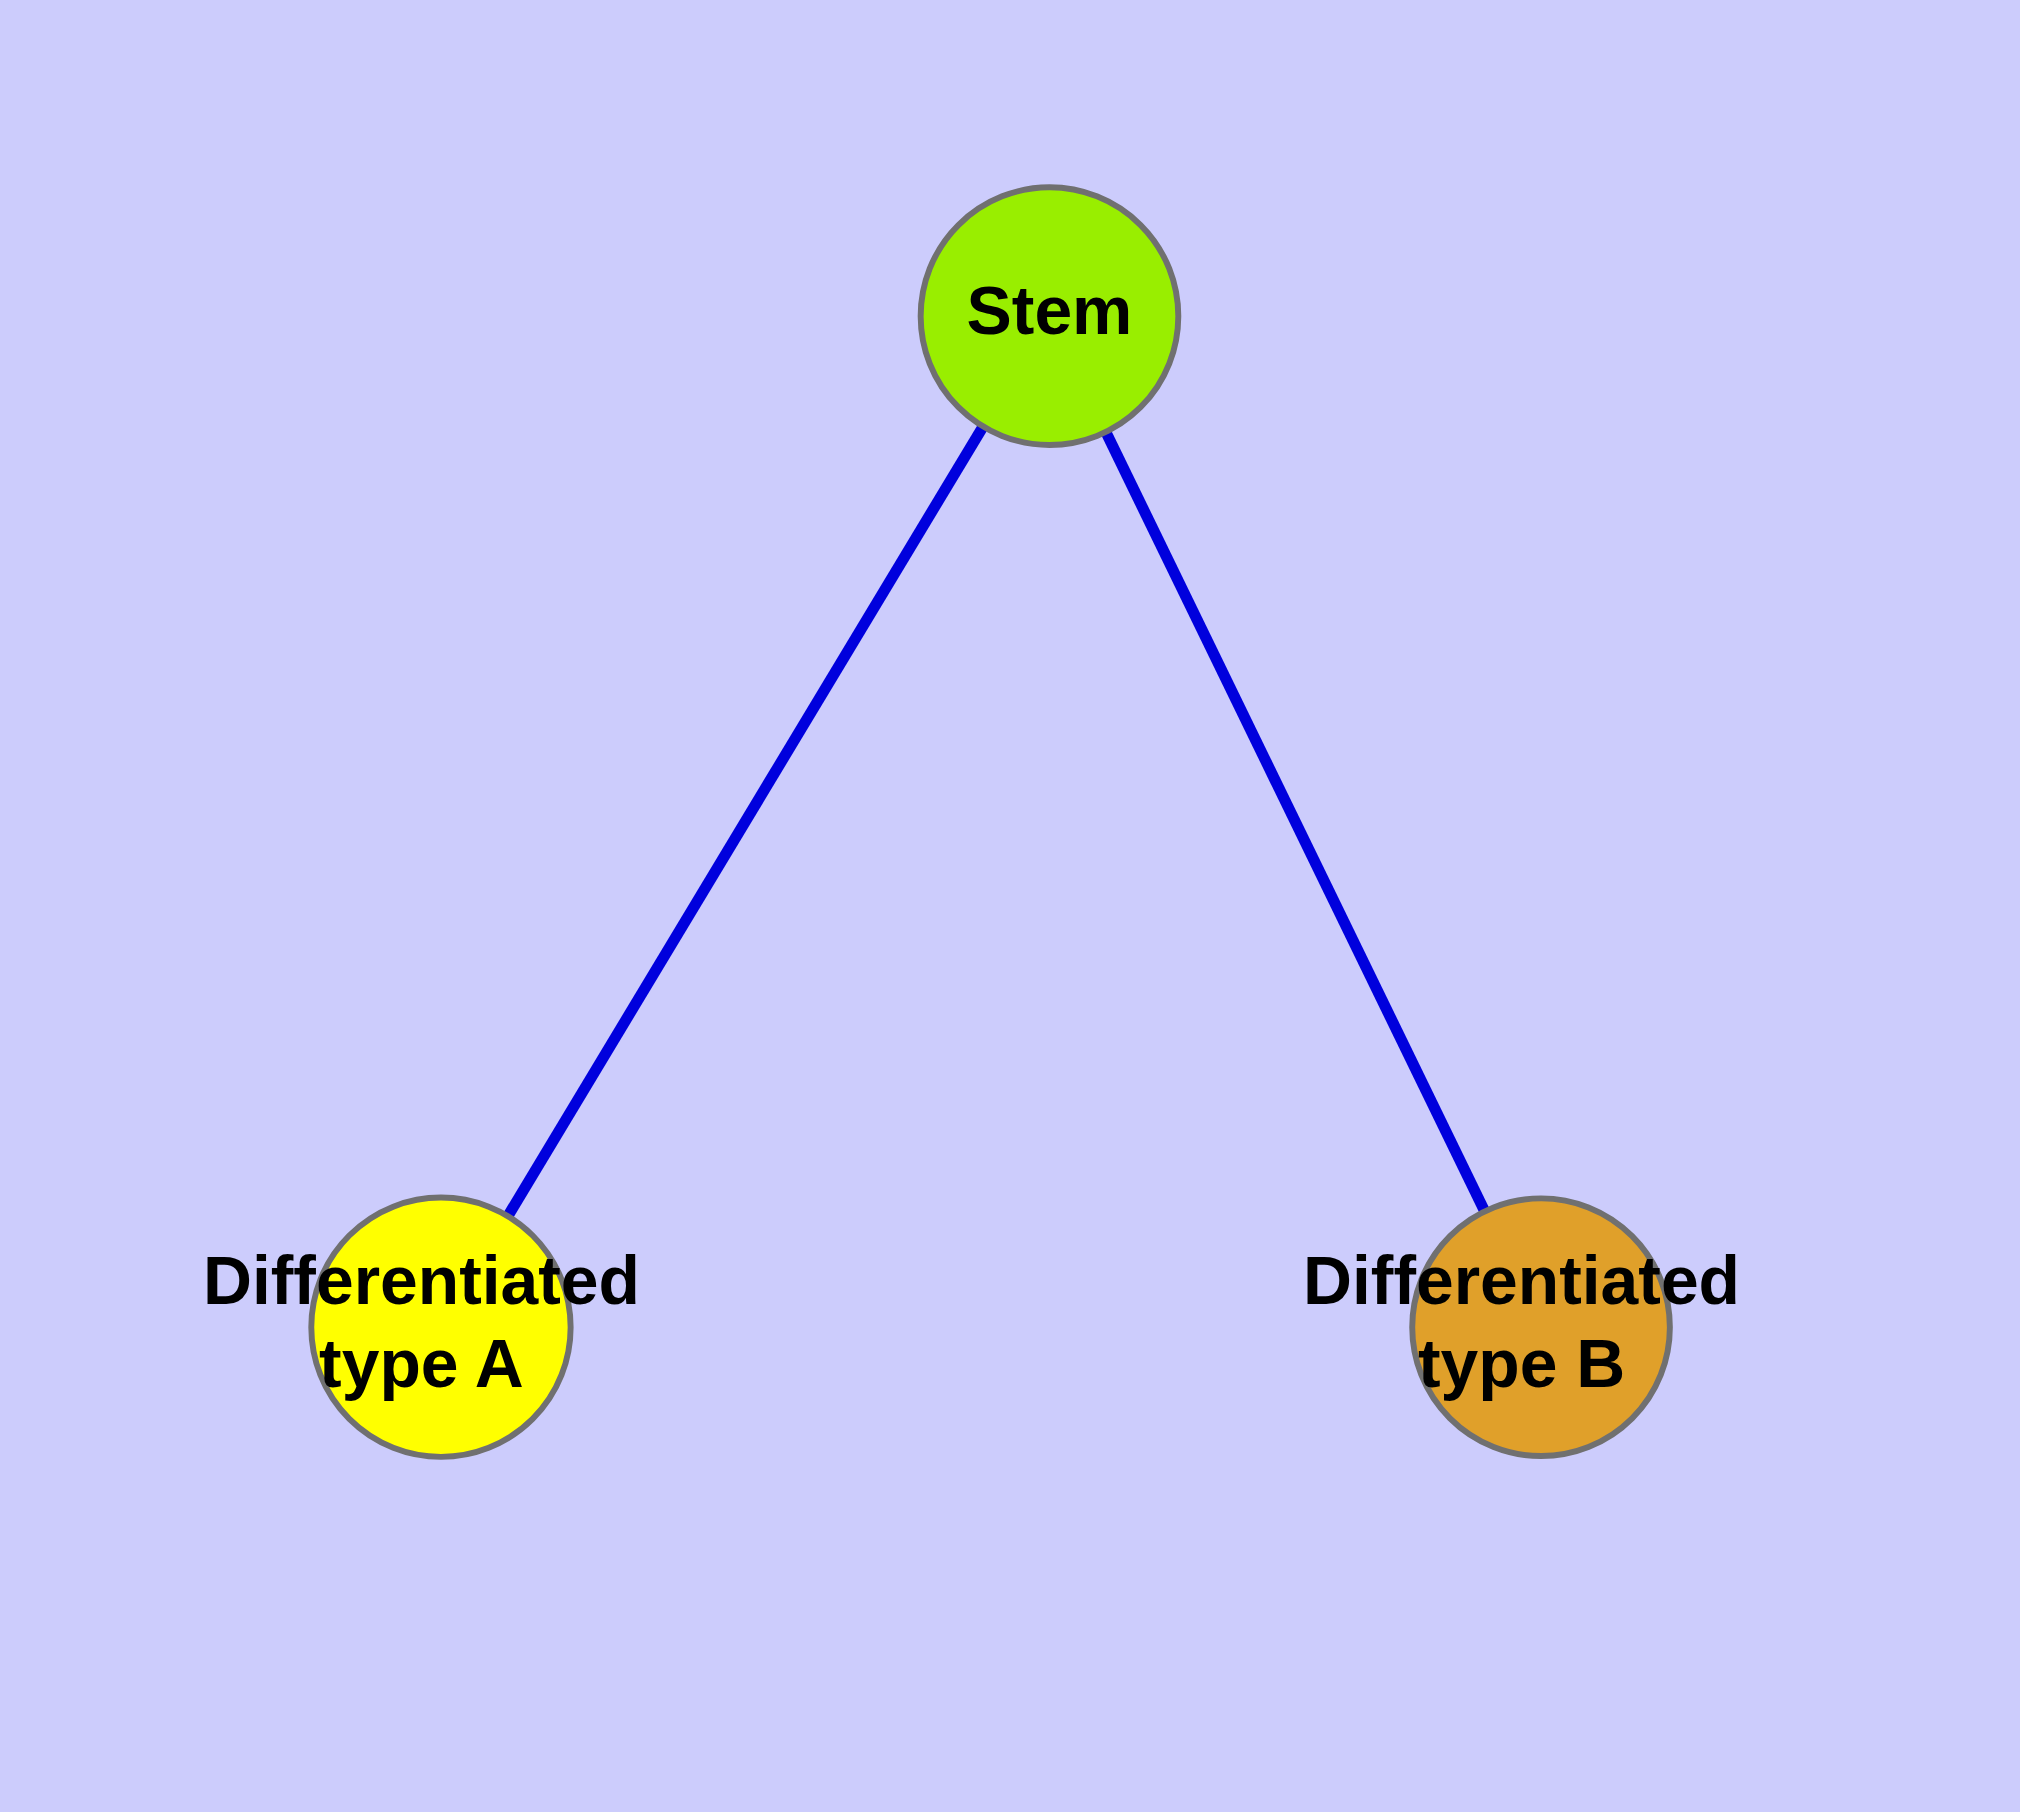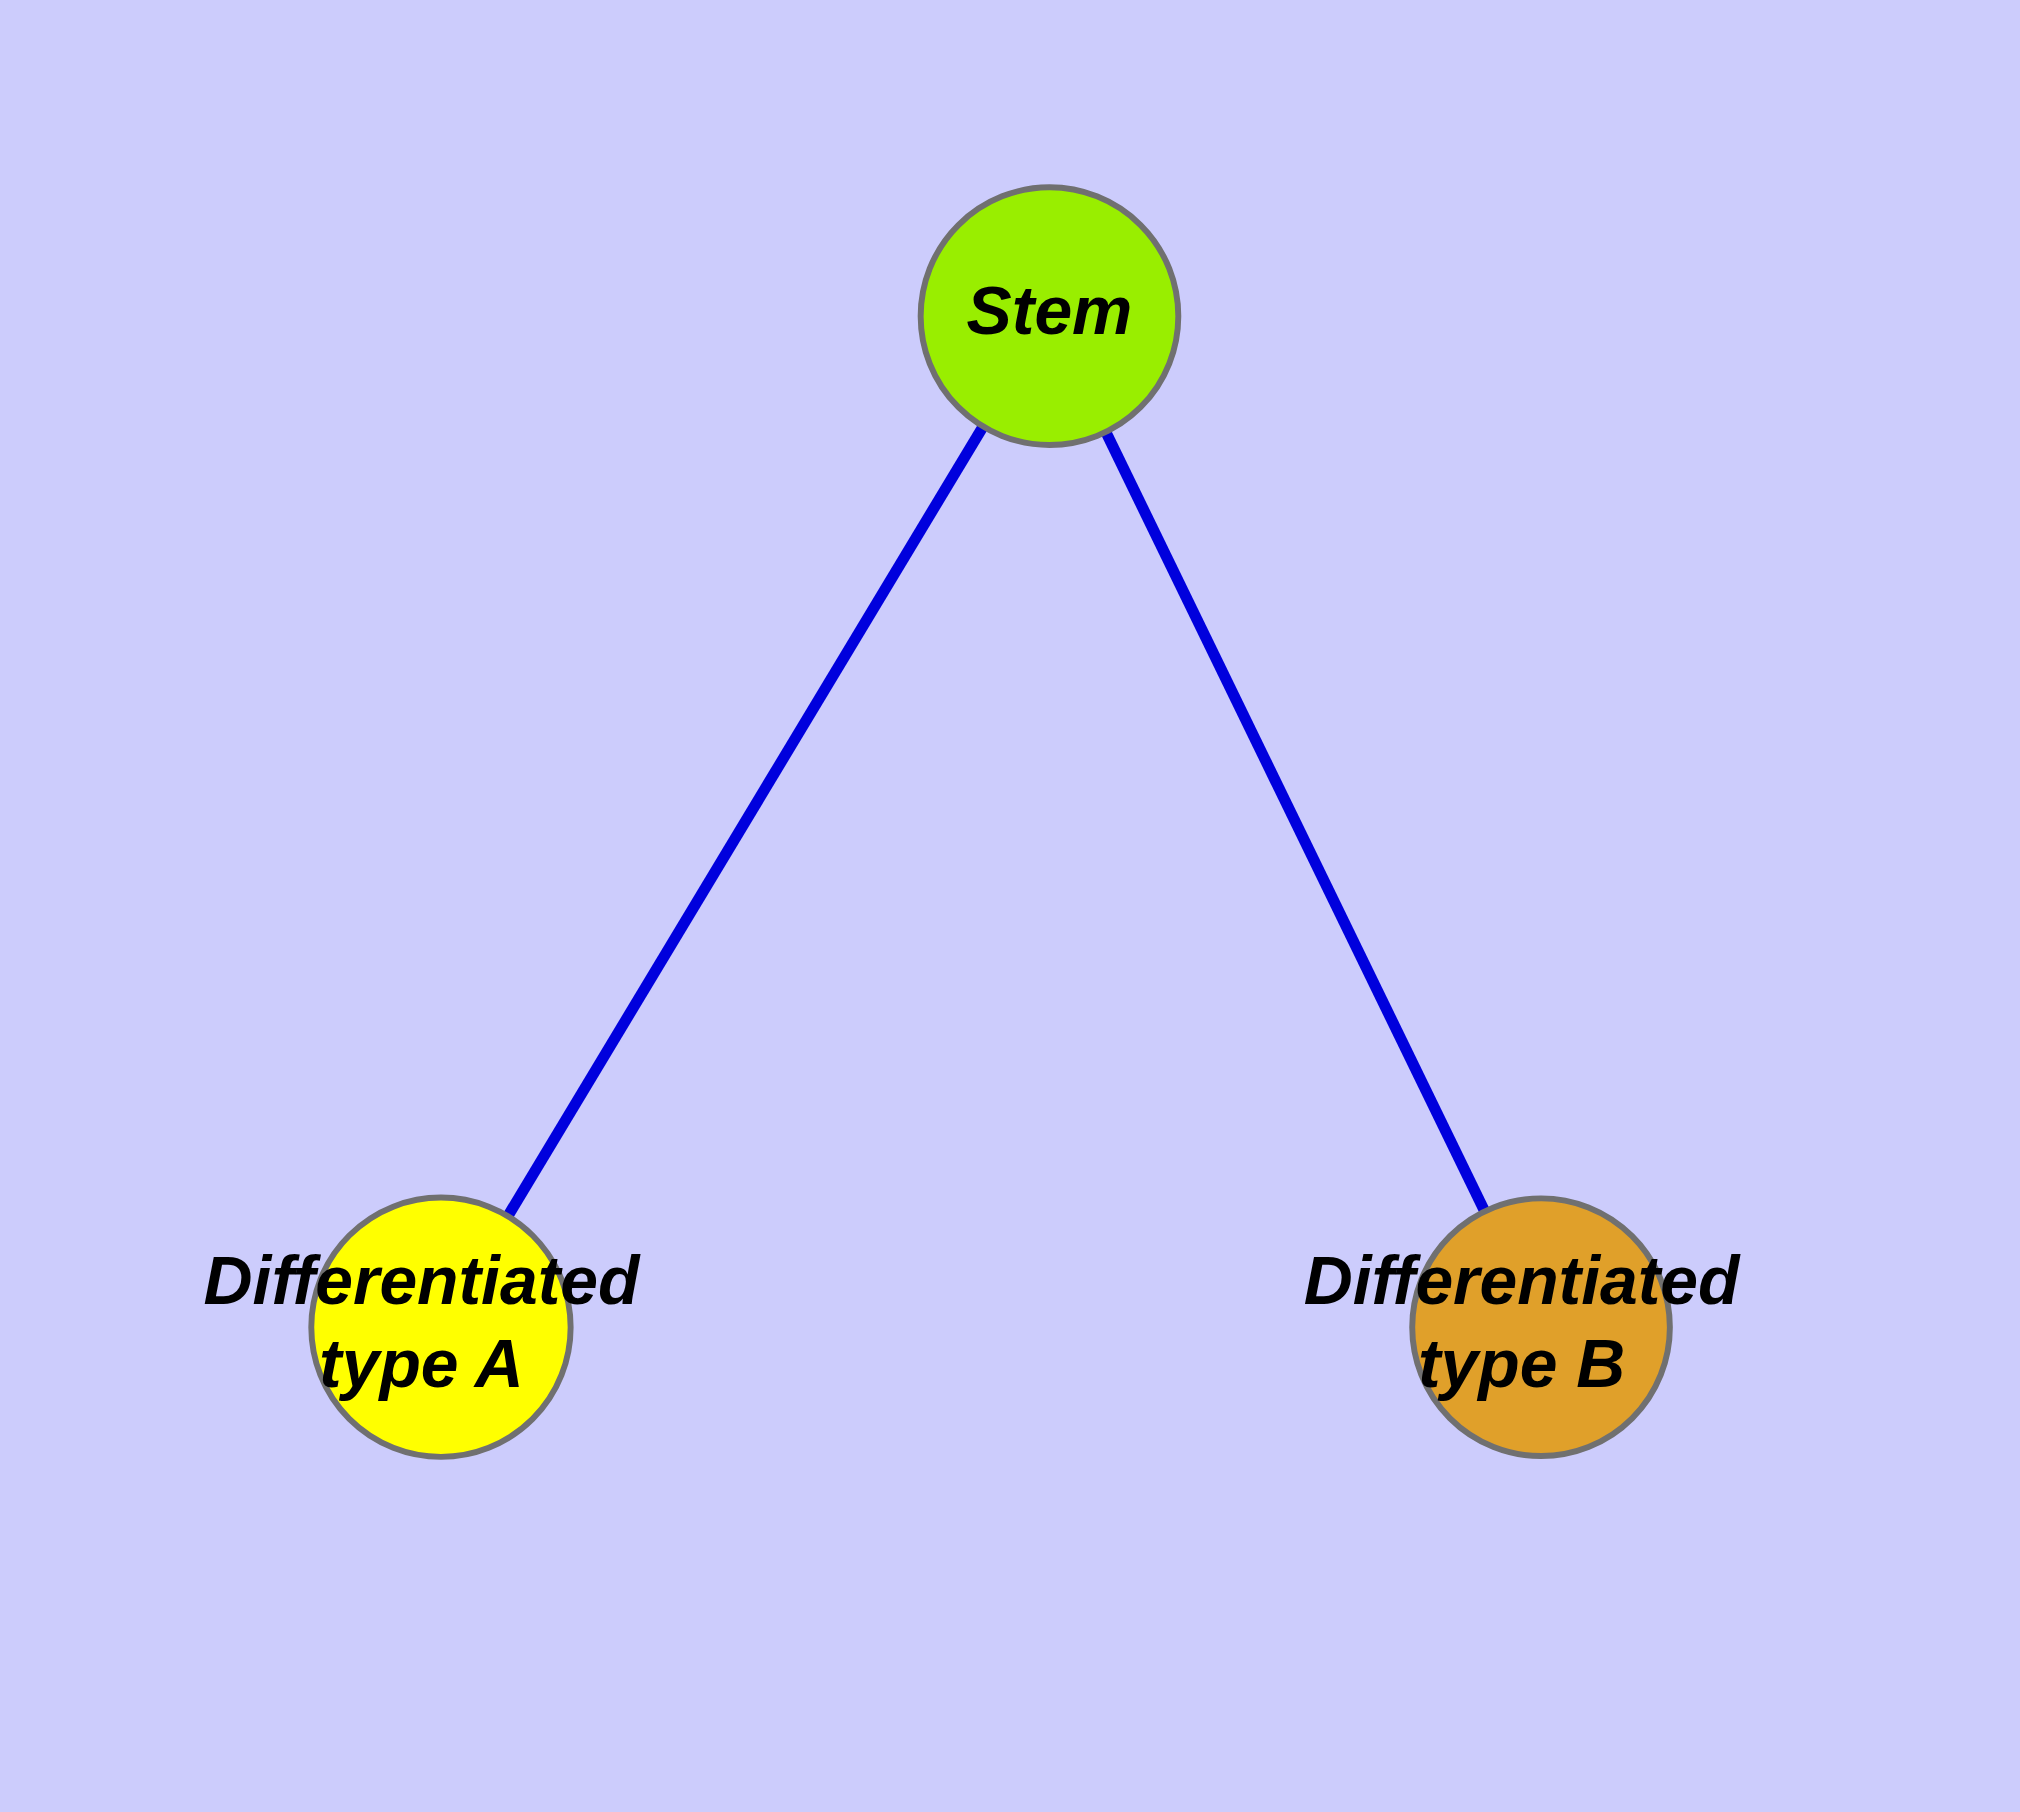--- a/index.html
+++ b/index.html
@@ -28,21 +28,21 @@
     font-weight: bold;
     fill: #000000;
     dominant-baseline: middle;
     text-anchor: middle;
     white-space: pre;
   }
 </style>
 </head>
 <body>
 
-<div id="stage" style="width: 2021px; height: 1812px; background: rgb(204, 204, 252); font-style: italic;">
+<div id="stage" style="width: 2021px; height: 1812px; background: rgb(204, 204, 252);">
   <svg id="graph-svg" viewBox="0 0 2384 2138" xmlns="http://www.w3.org/2000/svg" style="width: 2021px; height: 1812px;">
 
     <rect id="bg-rect" x="0" y="0" width="2384" height="2138" fill="#ccccfc"></rect>
 
     <g id="edges-layer">
         <line x1="1160.6514419632701" y1="501.51926147328516" x2="597.8642150903081" y2="1436.6239434502263" stroke="#0000dd" stroke-width="13" stroke-linecap="butt"></line>
         <line x1="1303.5852576653529" y1="507.90209033580345" x2="1752.4147423346471" y2="1431.0979096641965" stroke="#0000dd" stroke-width="13" stroke-linecap="butt"></line>
       </g>
     <g id="nodes-layer">
         <g>

